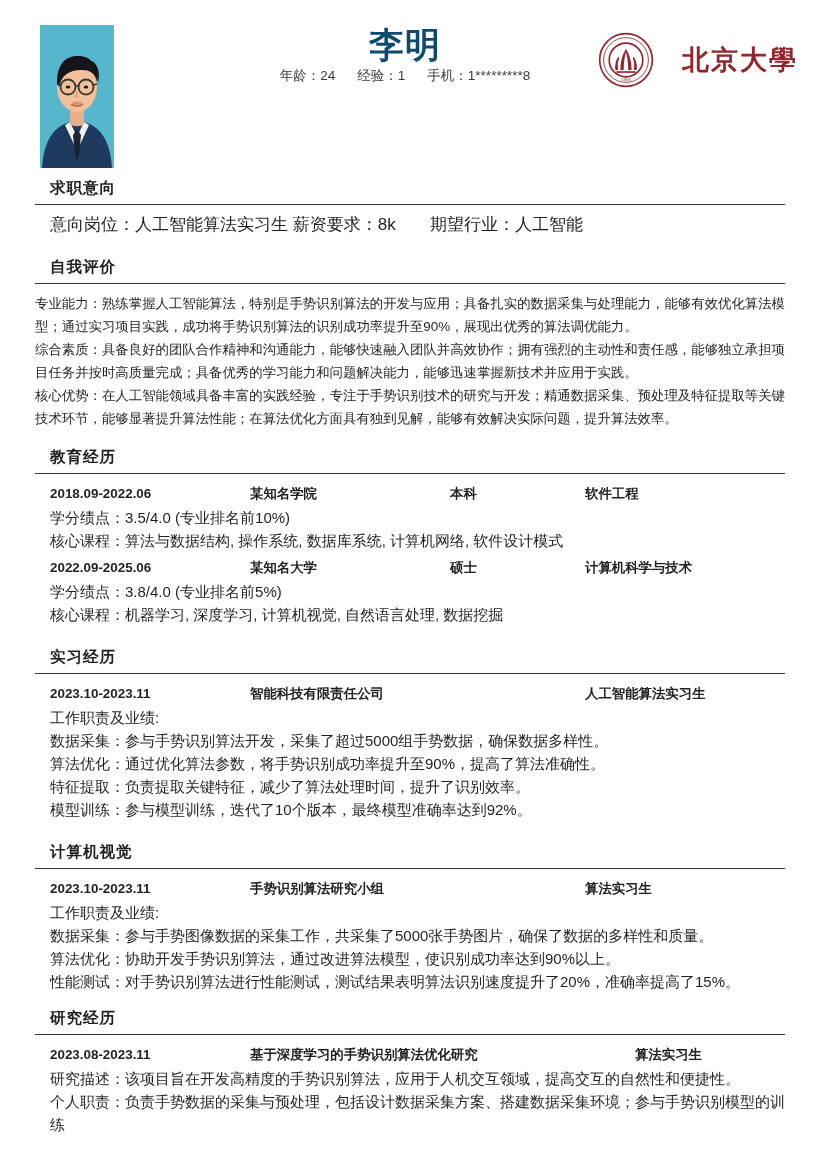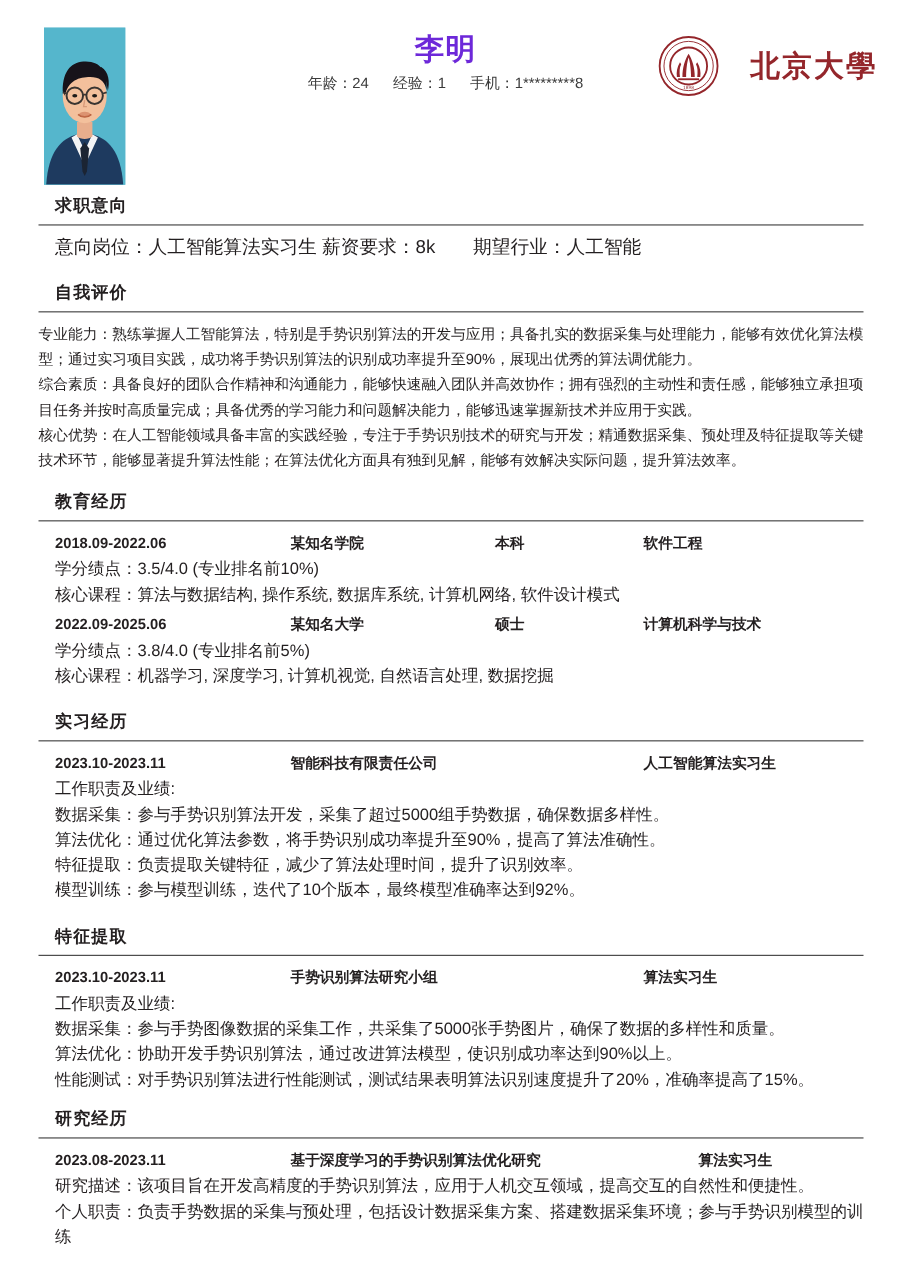--- a/index.html
+++ b/index.html
@@ -40,24 +40,24 @@
   .photo svg { display: block; }
 
   .identity {
     position: absolute;
     left: 180px;
     top: 26px;
     width: 450px;
     text-align: center;
   }
   .person-name {
-    font-size: 27px;
+    font-size: 35px;
     font-weight: bold;
     letter-spacing: 1px;
-    color: #6d28d9;
+    color: #0c4a6e;
     line-height: 38px;
   }
   .contact-line {
     font-size: 13.5px;
     color: #3a3a3a;
     line-height: 24px;
     white-space: nowrap;
   }
   .contact-line .gap { display: inline-block; width: 22px; }
 
@@ -118,21 +118,21 @@
   .entry { margin-bottom: 4px; }
   .entry-head {
     position: relative;
     height: 24px;
     font-size: 13.4px;
     font-weight: bold;
     color: #231f20;
     line-height: 24px;
   }
   .entry-head .c-date  { position: absolute; left: 15px;  top: 0; white-space: nowrap; }
-  .entry-head .c-org   { position: absolute; left: 229px; top: 0; white-space: nowrap; }
+  .entry-head .c-org   { position: absolute; left: 215px; top: 0; white-space: nowrap; }
   .entry-head .c-deg   { position: absolute; left: 415px; top: 0; white-space: nowrap; }
   .entry-head .c-major { position: absolute; left: 550px; top: 0; white-space: nowrap; }
   .entry-head .c-role  { position: absolute; left: 550px; top: 0; white-space: nowrap; }
 
   .entry-line {
     font-size: 15px;
     line-height: 23px;
     color: #231f20;
     padding-left: 15px;
   }
@@ -269,21 +269,21 @@
       <div class="entry-line">数据采集：参与手势识别算法开发，采集了超过5000组手势数据，确保数据多样性。</div>
       <div class="entry-line">算法优化：通过优化算法参数，将手势识别成功率提升至90%，提高了算法准确性。</div>
       <div class="entry-line">特征提取：负责提取关键特征，减少了算法处理时间，提升了识别效率。</div>
       <div class="entry-line">模型训练：参与模型训练，迭代了10个版本，最终模型准确率达到92%。</div>
     </div>
   </div>
 
   <div class="section-gap"></div>
 
   <div class="section">
-    <div class="section-title">特征提取</div>
+    <div class="section-title">计算机视觉</div>
     <hr class="rule">
 
     <div class="entry">
       <div class="entry-head">
         <span class="c-date">2023.10-2023.11</span>
         <span class="c-org">手势识别算法研究小组</span>
         <span class="c-role">算法实习生</span>
       </div>
       <div class="entry-line">工作职责及业绩:</div>
       <div class="entry-line">数据采集：参与手势图像数据的采集工作，共采集了5000张手势图片，确保了数据的多样性和质量。</div>

